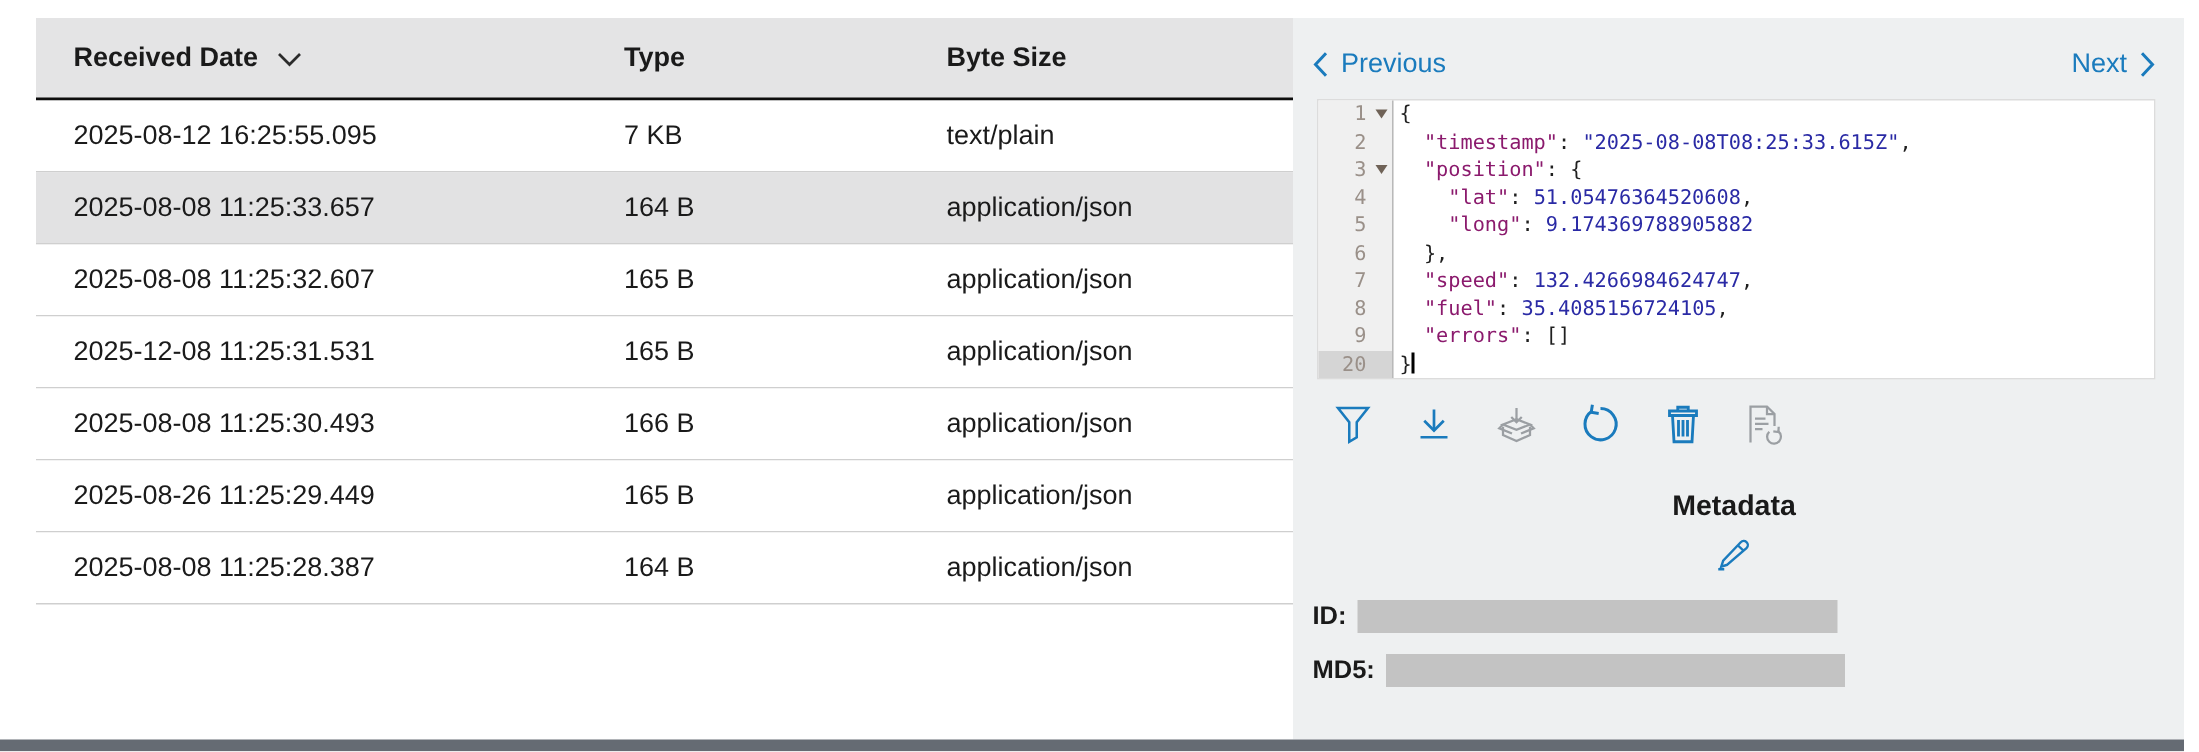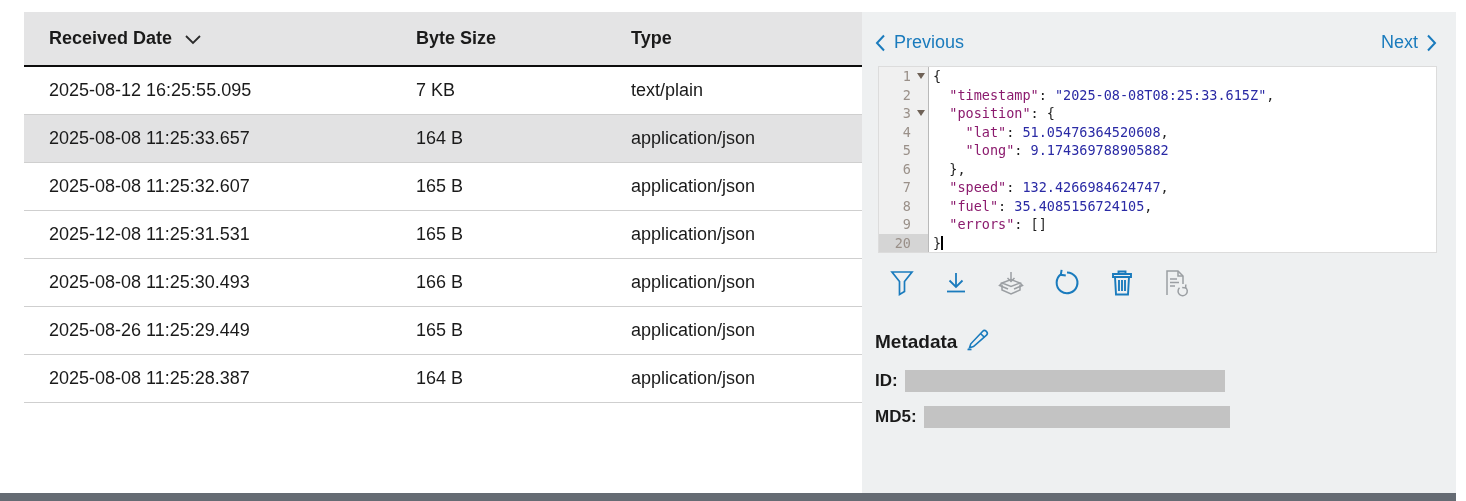--- a/index.html
+++ b/index.html
@@ -57,21 +57,21 @@
   .caret { display:inline-block; width:1.5px; height:14px; background:#000; vertical-align:-2px; }
 
   
   .d-toolbar { display:flex; gap:28px; margin:16px 0 0 27px; }
   .tb-btn { background:none; border:none; padding:0; cursor:pointer; display:inline-flex; }
   .tb-btn svg { stroke:#1a7bbd; }
   .tb-btn.disabled svg { stroke:#9b9fa3; }
 
   
   .meta { padding:0 19px 0 13px; }
-  .meta-title-row { display:flex; align-items:center; gap:8px; margin-top:27px; }
+  .meta-title-row { display:flex; align-items:center; gap:8px; margin-top:27px;flex-direction:column; }
   .meta-title { font-weight:bold; font-size:19px; }
   .meta-row { display:flex; align-items:center; margin-top:14px; }
   .meta-label { font-weight:bold; font-size:17px; }
   .redact { height:22px; background:#c3c3c3; margin-left:7px; }
   .redact.id { width:320px; }
   .redact.md5 { width:306px; }
 
   .bottom-bar { position:absolute; left:0; top:493px; width:1456px; height:8px; background:#656b73; }
 </style>
 </head>
@@ -83,24 +83,24 @@
     <div class="thead">
       <div class="hc first">
         <span>Received Date</span>
         <span class="sort-chevron">
           <svg width="18" height="12" viewBox="0 0 18 12">
               <polyline points="2,3 9,10 16,3" fill="none" stroke="#2b2b2b" stroke-width="1.8"></polyline>
             </svg>
         </span>
       </div>
       <div class="hc">
+        <span>Type</span>
+      </div>
+      <div class="hc">
         <span>Byte Size</span>
-      </div>
-      <div class="hc">
-        <span>Type</span>
       </div>
     </div>
     <div class="tbody">
     <div class="row">
       <div class="cell first">2025-08-12 16:25:55.095</div>
       <div class="cell">7 KB</div>
       <div class="cell">text/plain</div>
     </div>
 
     <div class="row selected">

